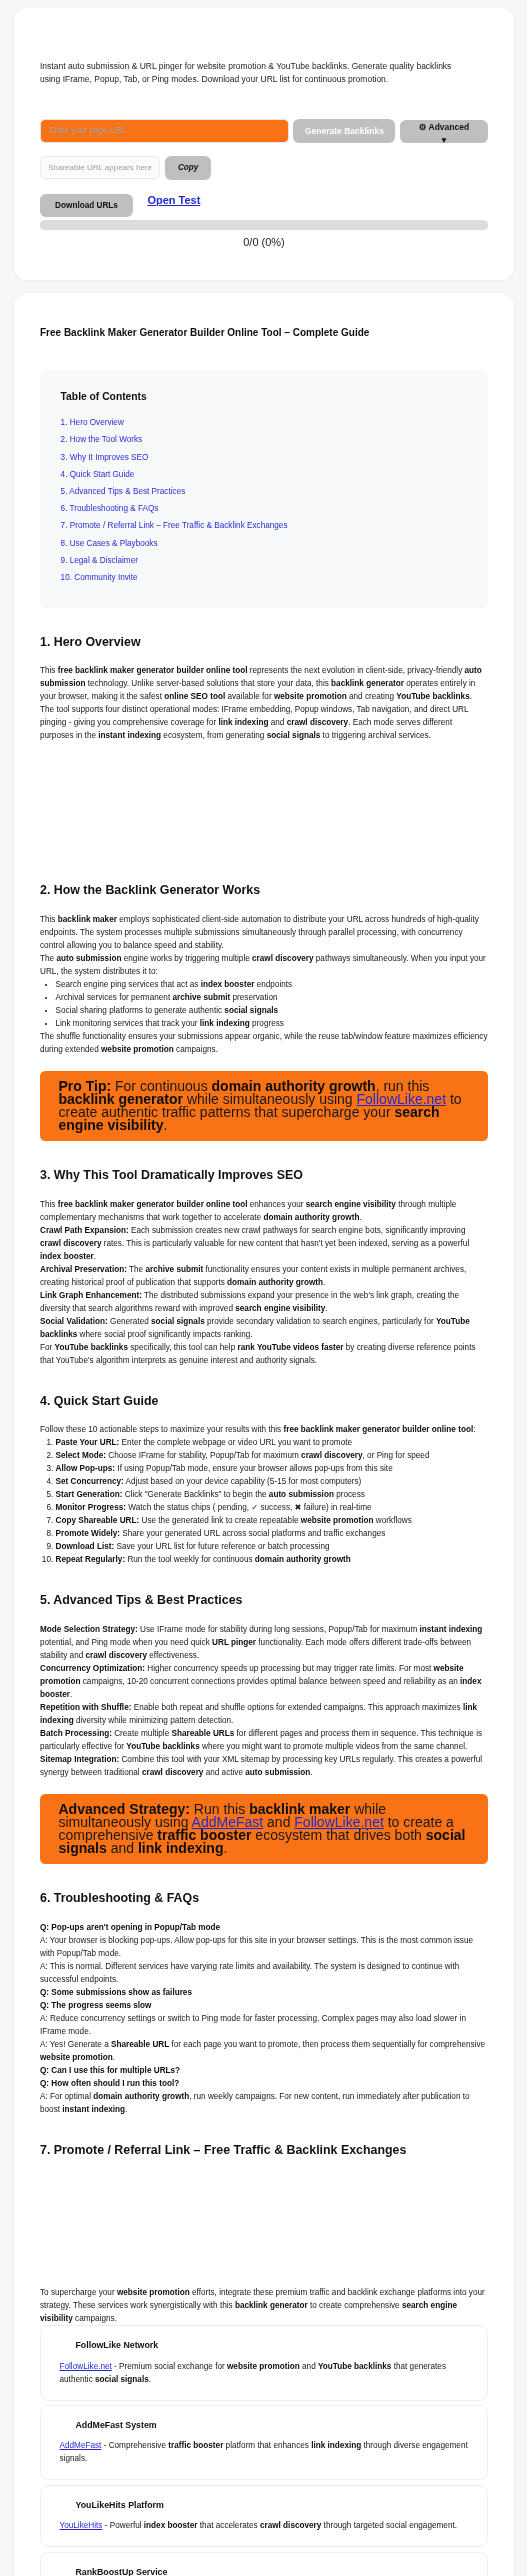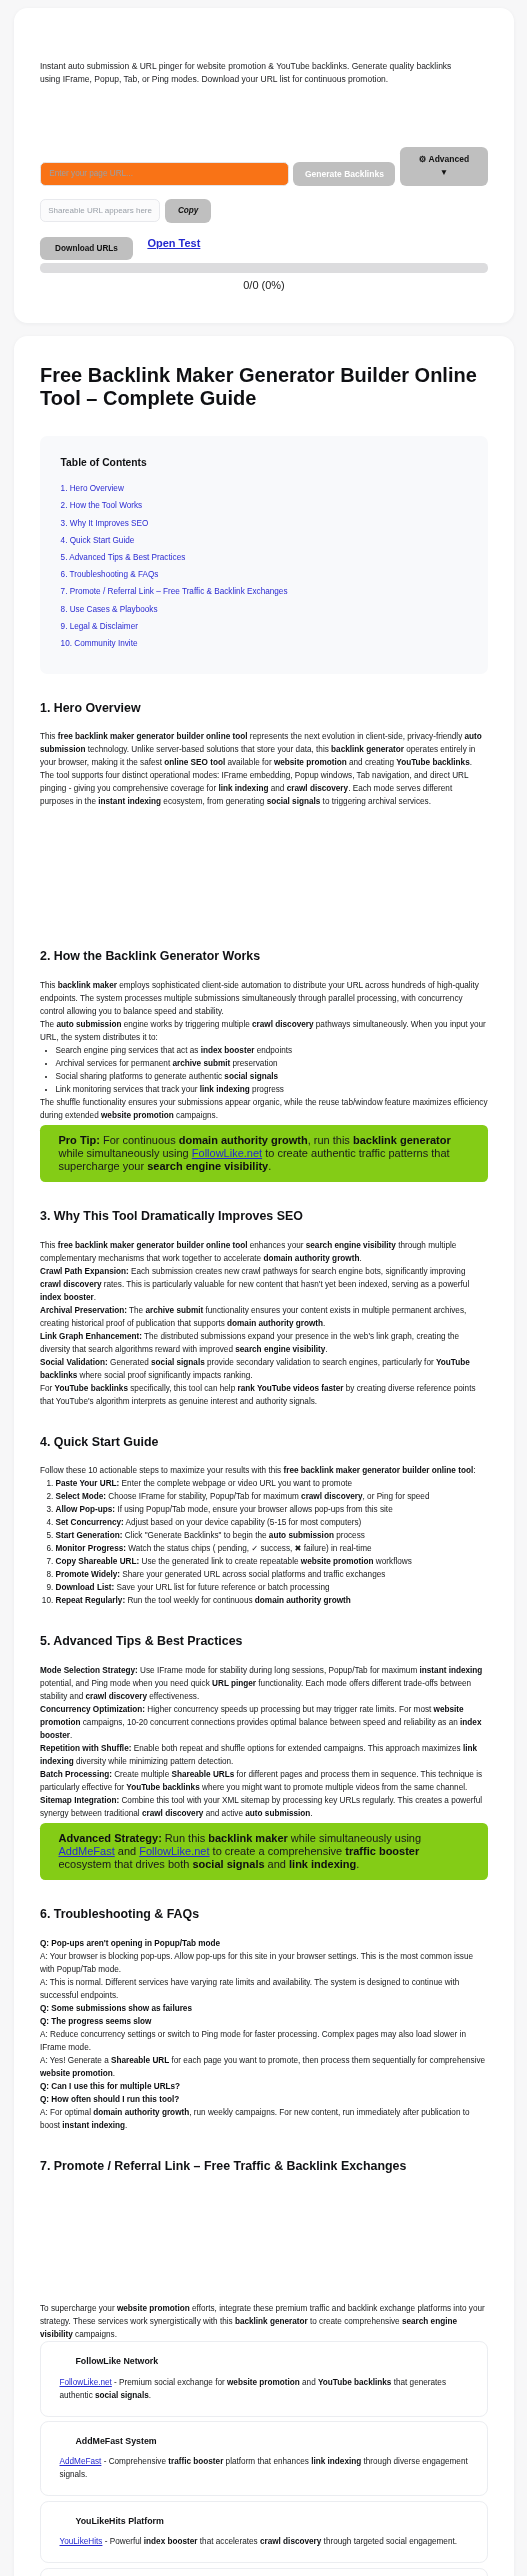--- a/index.html
+++ b/index.html
@@ -25,45 +25,45 @@
   .url-input {
     flex:1; height:24px; border:0.8px solid #e4e5e9; border-radius:5.2px;
     padding:0 8.2px; font-size:8.2px; color:#333; background:#f97316; font-family:inherit;
   }
   ::placeholder { color:#9aa0a8; }
   .btn {
     border:none; border-radius:6.2px; background:#bfbfbf; font-family:inherit;
     font-weight:bold; cursor:pointer; color:#111;
   }
   .btn-generate { height:24px; width:102px; color:#fff; font-size:8.5px; }
-  .btn-advanced { height:39px; width:88px; font-size:8.5px; line-height:1.55;margin-top:28px; }
+  .btn-advanced { height:23px; width:88px; font-size:8.5px; line-height:1.55; }
   .row-share { margin-top:13px; gap:5.2px; align-items:center; }
   .share-input {
     width:120px; height:23px; border:0.8px solid #e8e9ed; background:#fbfbfc;
     border-radius:5.2px; padding:0 7.2px; font-size:8px; font-family:inherit; color:#444;
   }
   .btn-copy { height:24px; width:46px; font-size:8.2px;font-style:italic; }
   .row-dl { margin-top:14px; gap:14.4px; }
   .btn-download { height:23px; width:93px; font-size:8.2px; }
   .open-test { color:#2429cf; font-size:11px; font-weight:bold; text-decoration:underline; }
   .progress-track { margin-top:3.6px; height:9.3px; border-radius:4.6px; background:#dcdcde; }
   .progress-count { text-align:center; font-size:11px; margin-top:6.2px; color:#222; }
   
   .article-card { margin-top:13.4px; margin-bottom:52px; padding:28px 26px 36px; }
-  h1 { font-size:20px; line-height:23px; margin:0 0 26px; color:#0f1013; font-weight:bold; }
+  h1 { font-size:10px; line-height:23px; margin:0 0 26px; color:#0f1013; font-weight:bold; }
   .toc { background:#f8f9fb; border-radius:7.2px; padding:20.6px 20.6px 21.6px; margin-bottom:23px; }
   .toc-title { font-size:10.3px; font-weight:bold; margin:0 0 12.4px; color:#101114; }
   .toc a { display:block; color:#2b2bd1; text-decoration:none; font-size:8.2px; padding:4.1px 0; }
   .article-body h2 { font-size:12.4px; margin:27px 0 15.5px; color:#101114; }
   .article-body h3 { font-size:9.8px; margin:16.5px 0 7.2px; color:#101114;padding-left:16px; }
   .article-body p { font-size:8.2px; line-height:13px; margin:0; }
   .article-body ul, .article-body ol { margin:0; padding-left:15.5px; font-size:8.2px; line-height:13px; }
   strong { color:#0d0e11; }
   a.lnk { color:#2429cf; }
-  .tipbox { background:#84cc16; border-radius:5.2px; padding:9.3px 18.5px; margin:3px 0; font-size:11px; line-height:13px; }
+  .tipbox { background:#f97316; border-radius:5.2px; padding:9.3px 18.5px; margin:15px 0; font-size:14px; line-height:13px; }
   .ad-slot { height:114px; }
   .platform-card { border:0.5px solid #ebedf1; border-radius:8.2px; padding:14px 18.5px; margin:0 0 4.6px; }
   .platform-card h3 { font-size:8.8px; margin:0 0 9.3px !important; }
 </style>
 </head>
 <body>
 
 <div class="card tool-card">
   <p class="tool-desc">Instant auto submission &amp; URL pinger for website promotion &amp; YouTube backlinks. Generate quality backlinks using IFrame, Popup, Tab, or Ping modes. Download your URL list for continuous promotion.</p>
 

